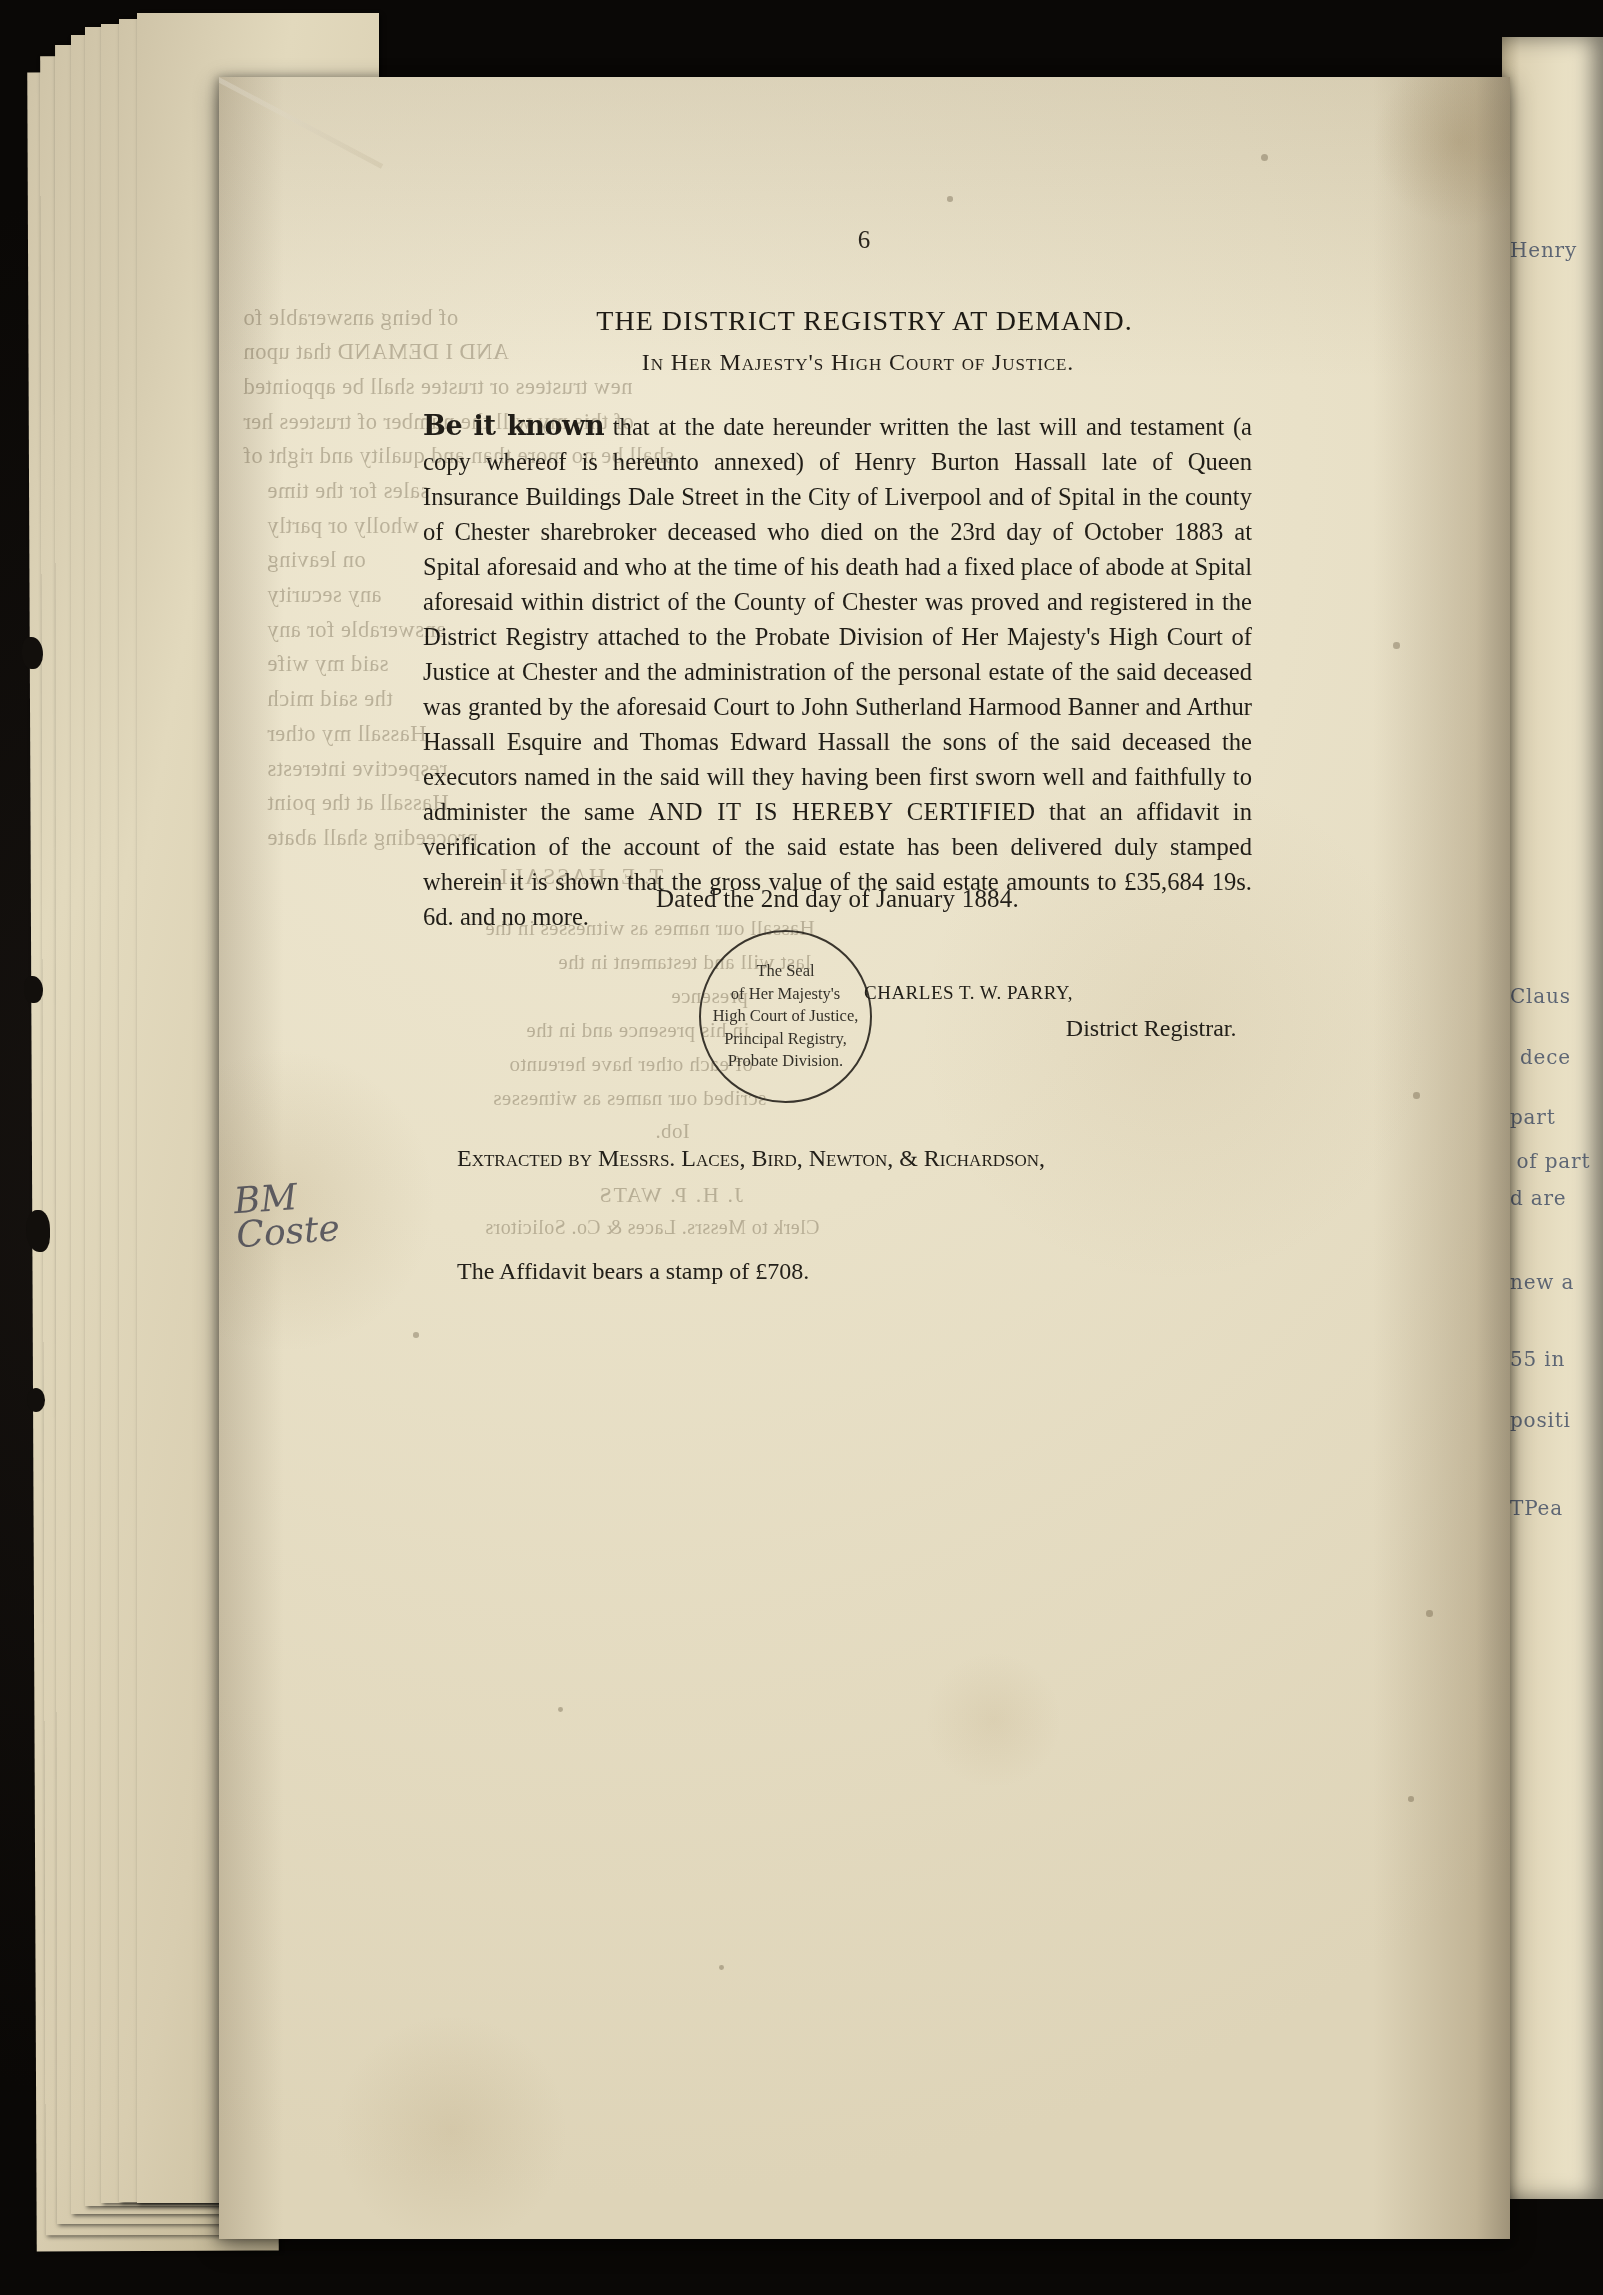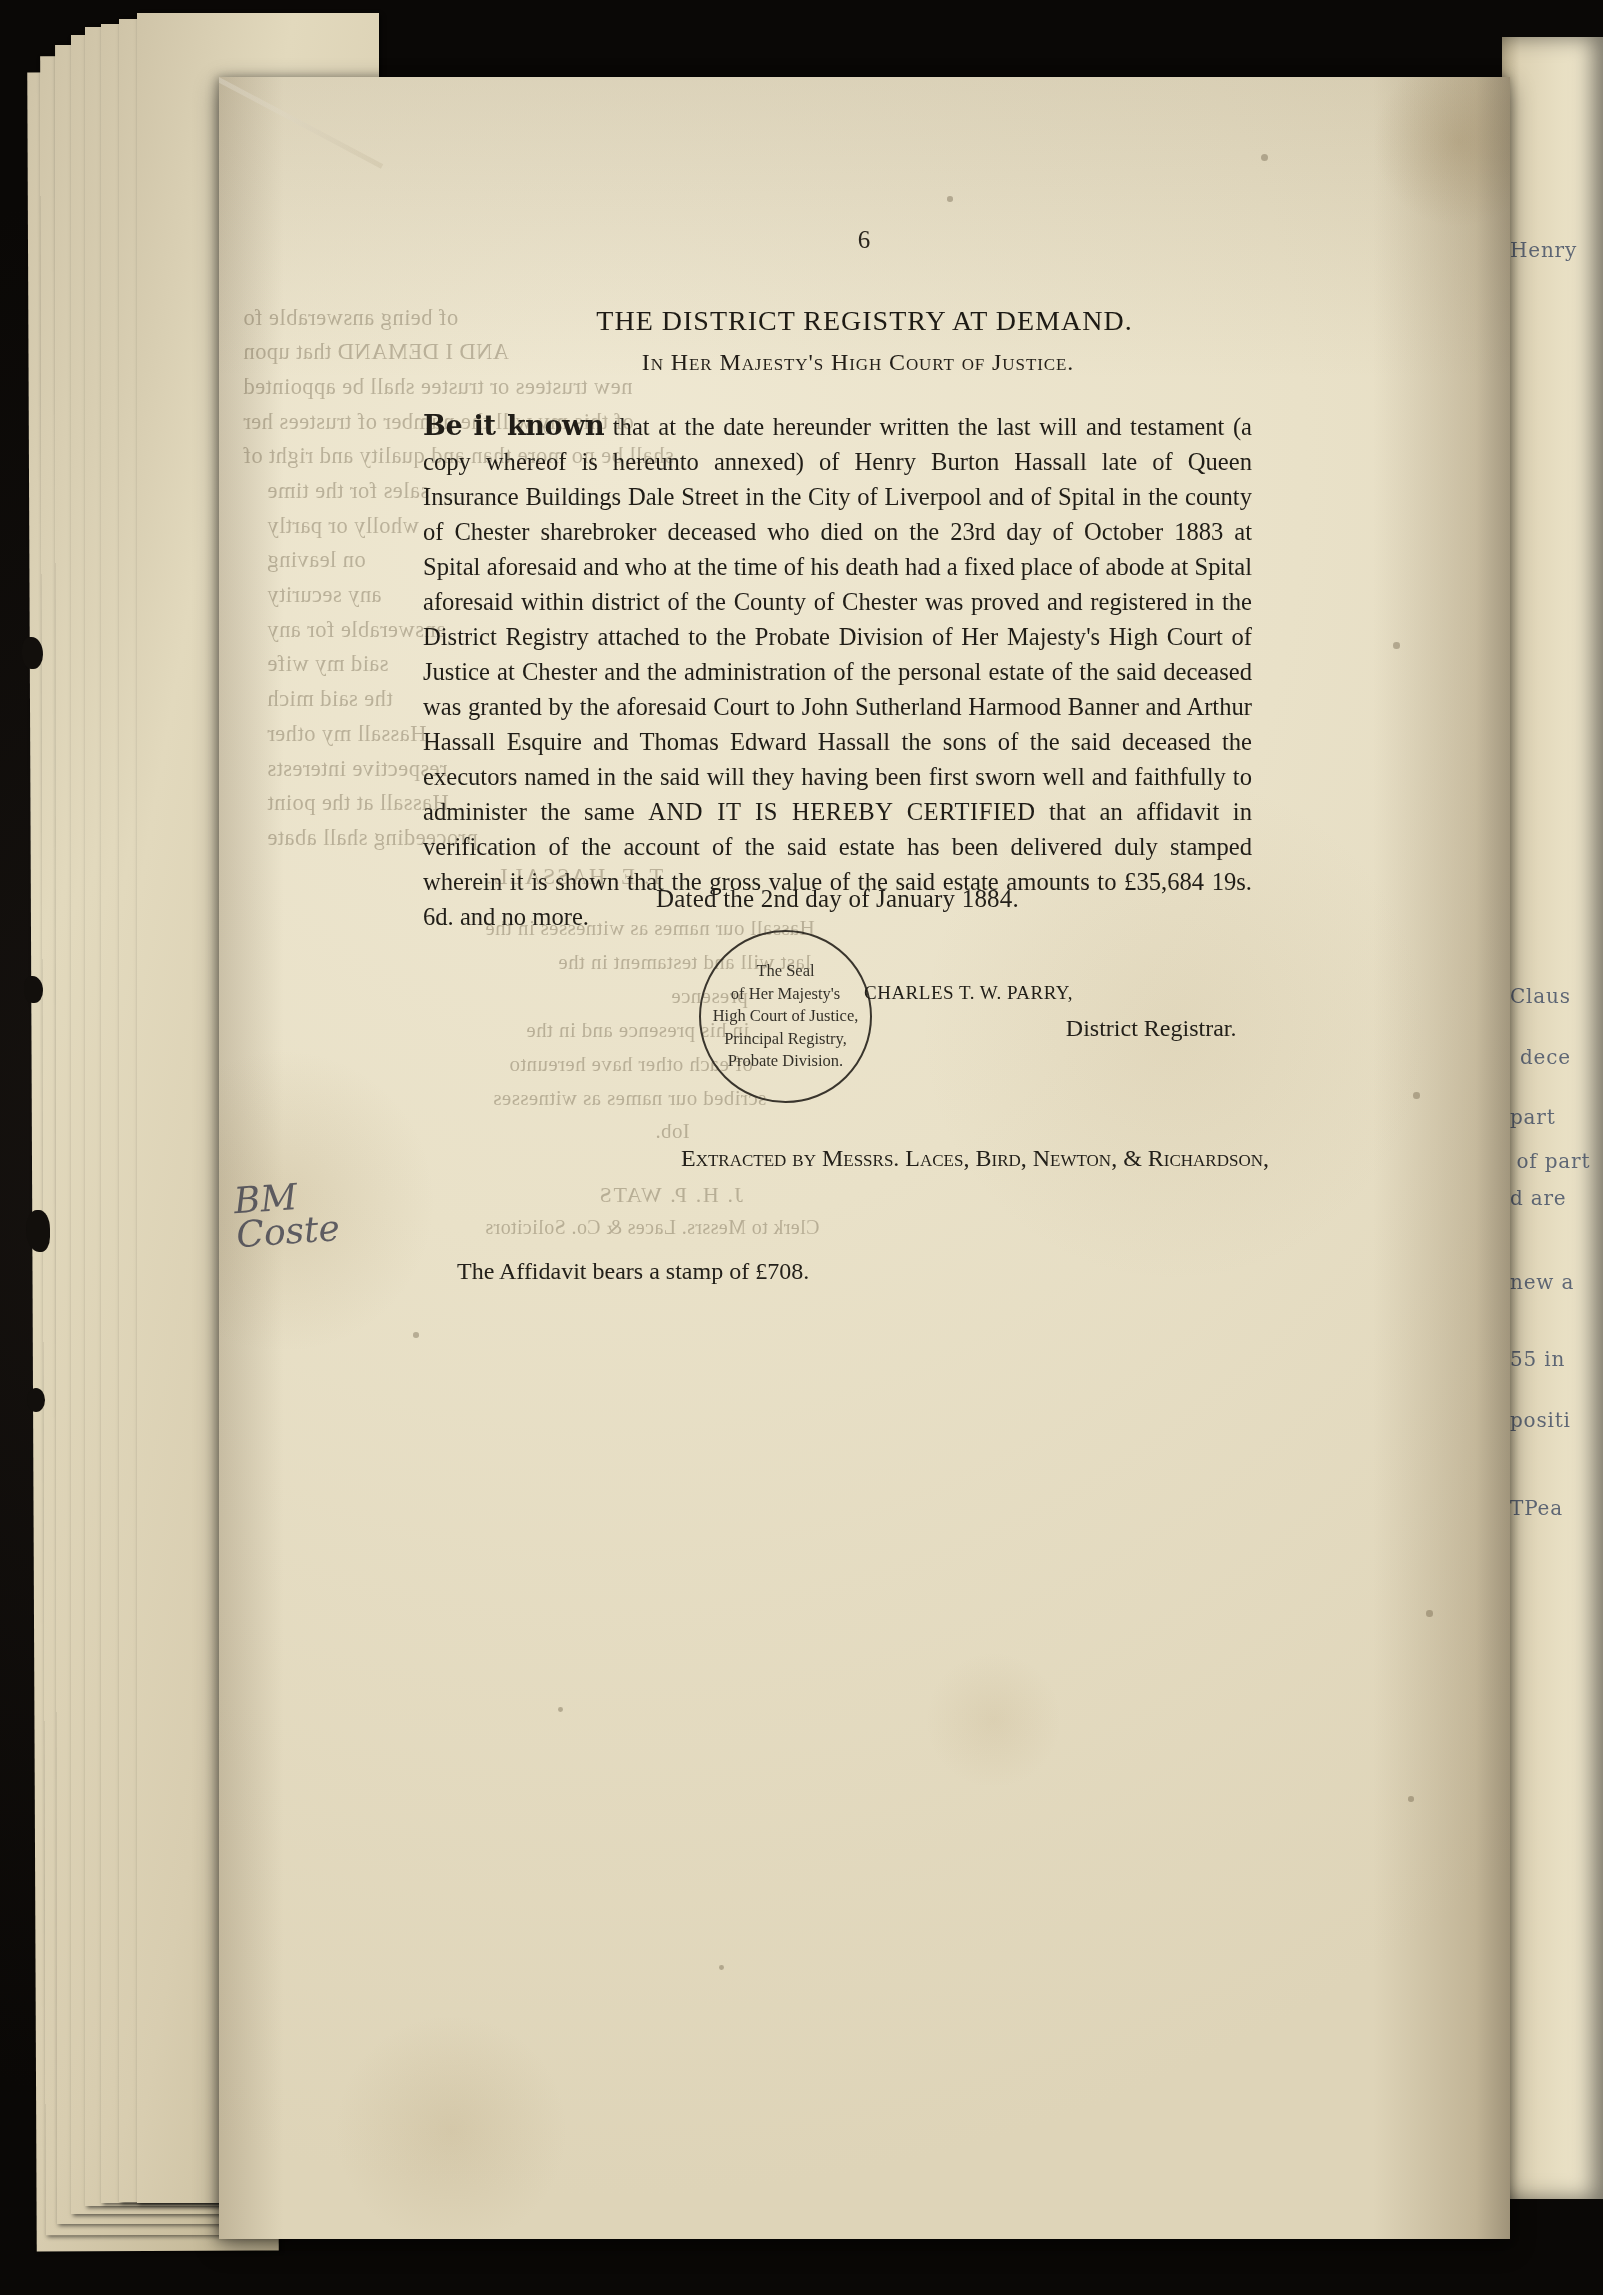--- a/index.html
+++ b/index.html
@@ -223,21 +223,21 @@
   }
 
   .extracted {
     position: absolute;
     top: 1063px;
     left: 204px;
     width: 846px;
     font-size: 24px;
     line-height: 36px;
   }
-  .extracted .l1 { text-indent: 34px; text-align: right; }
+  .extracted .l1 { text-indent: 34px; }
   .stamp-line {
     position: absolute;
     top: 1134px;
     left: 204px;
     width: 846px;
     font-size: 24px;
     text-indent: 34px;
     margin-top: 47px;
   }
 

